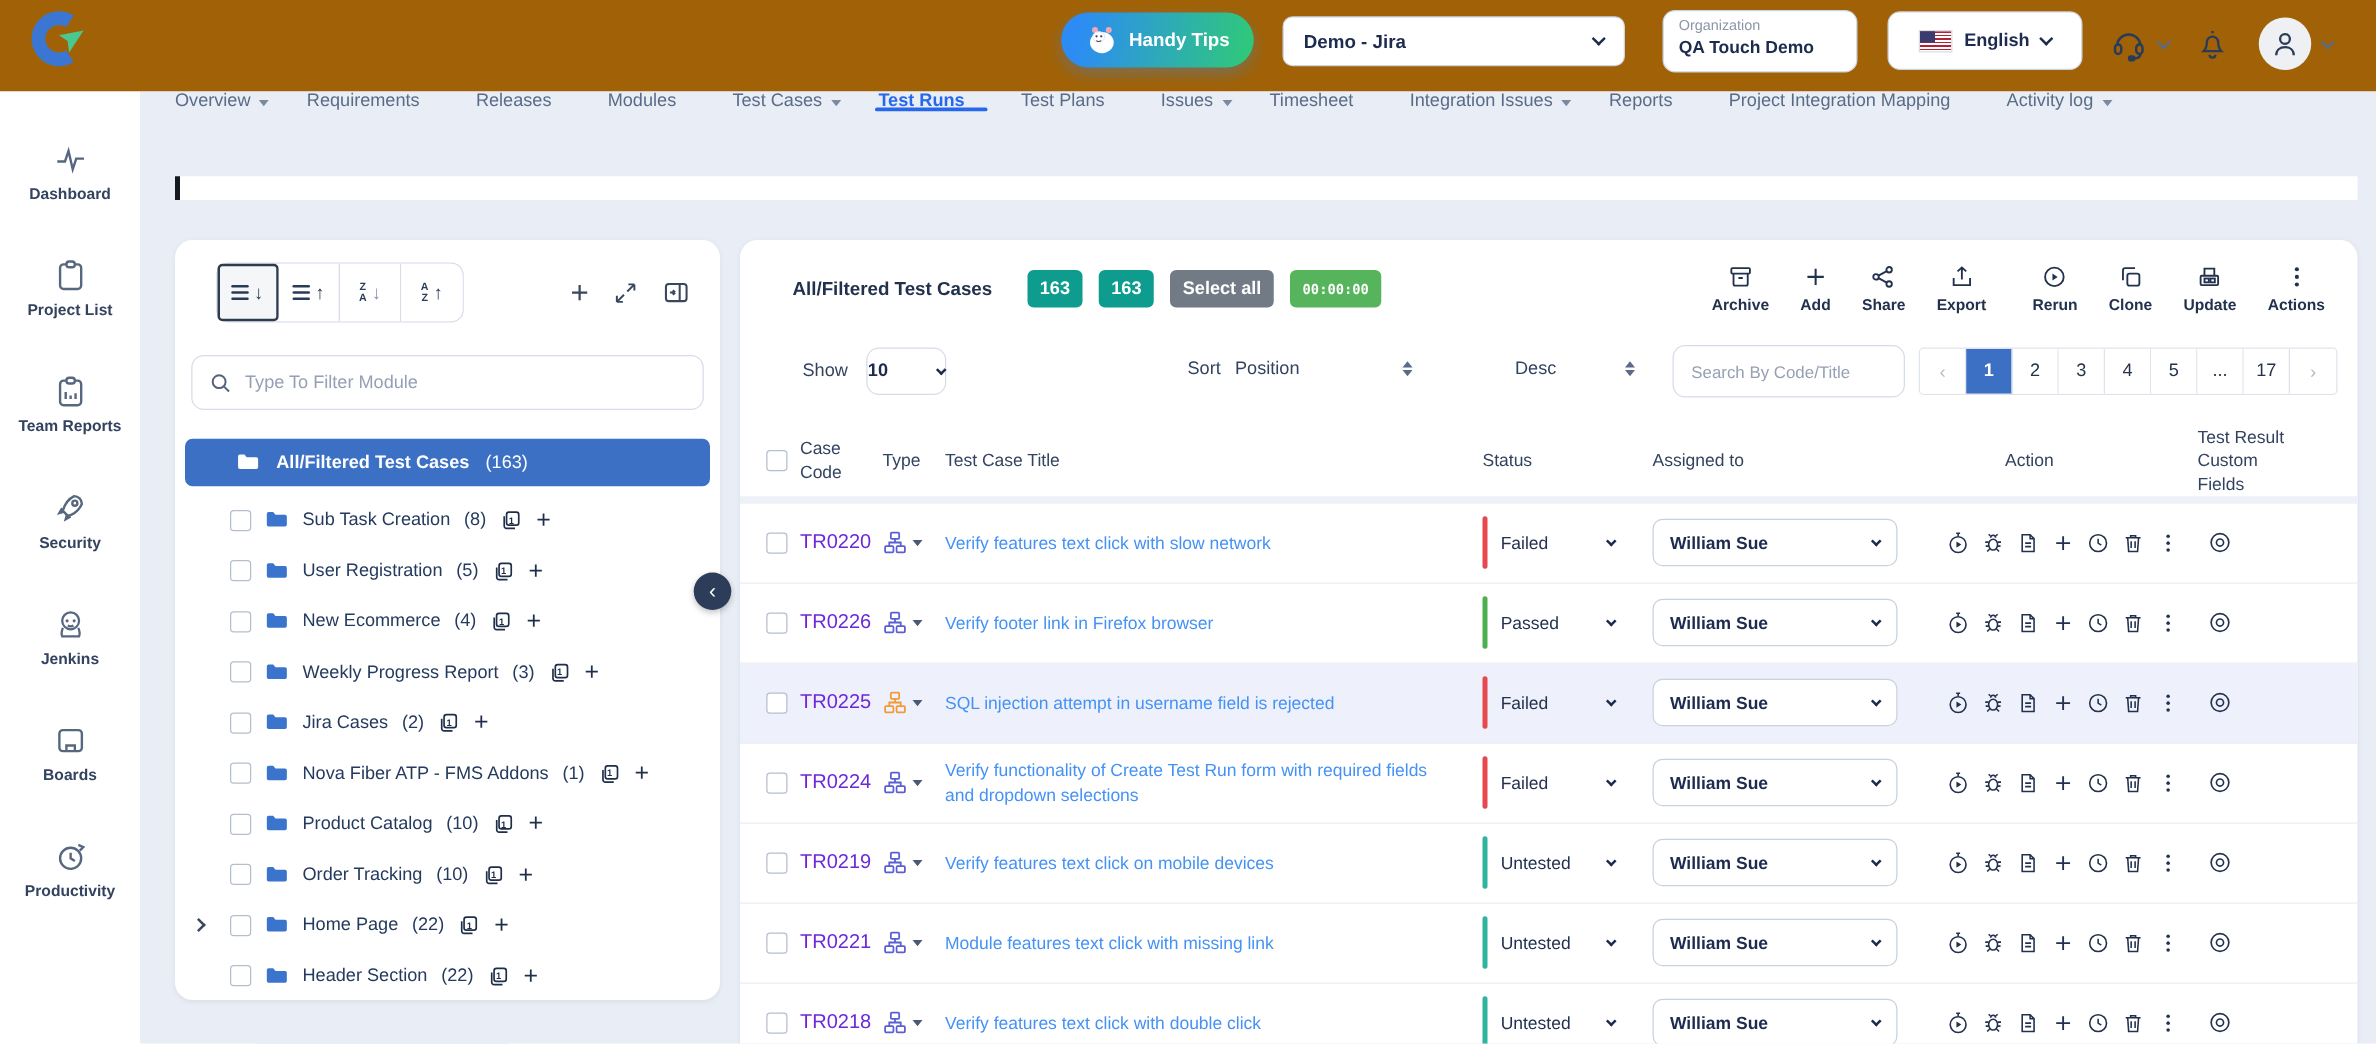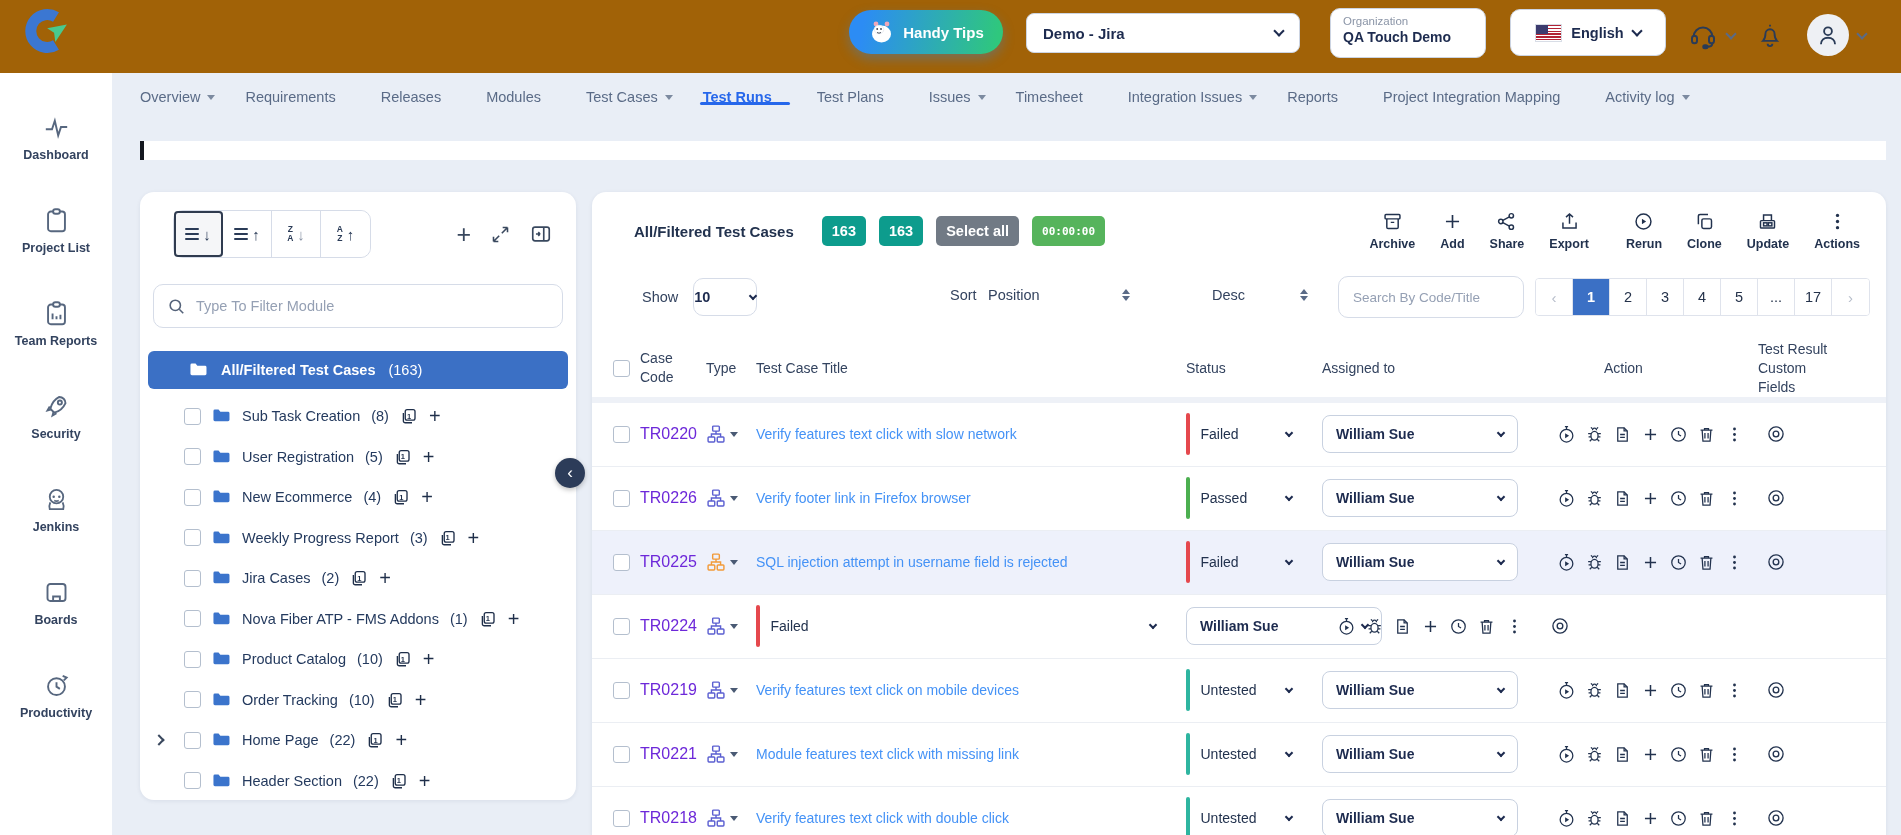--- a/index.html
+++ b/index.html
@@ -31,21 +31,21 @@
   .cv.dark{border-color:#1d2b4f}
   .cv.sm{width:6px;height:6px}
   .ml{margin-left:auto}
 
   
   .sidebar{position:absolute;left:0;top:73px;width:112px;bottom:0;background:#fff;z-index:5;padding-top:18px}
   .sb-item{height:93px;display:flex;flex-direction:column;align-items:center;justify-content:center;gap:7px;cursor:pointer;color:#57677f}
   .sb-item span{font-size:12.5px;font-weight:700;color:#33435f}
 
   
-  .navbar{position:absolute;left:112px;top:73px;right:0;height:47px;display:flex;align-items:center;gap:30px;padding-left:28px;z-index:4}
+  .navbar{position:absolute;left:112px;top:73px;right:0;height:47px;display:flex;align-items:flex-start;gap:30px;padding-left:28px;z-index:4}
   .tab{display:flex;align-items:center;gap:7px;color:#5a6b87;font-size:14.5px;font-weight:500;cursor:pointer;position:relative;white-space:nowrap}
   .tab .tab-caret{width:0;height:0;border-left:4.5px solid transparent;border-right:4.5px solid transparent;border-top:5px solid #7c8aa0;margin-top:2px}
   .tab.active{color:#2667eb;font-weight:700}
   .tab.active::after{content:"";position:absolute;left:-3px;right:-3px;bottom:0;height:3px;background:#2667eb;border-radius:2px}
 
   .strip{position:absolute;left:140px;top:141px;width:1746px;height:19px;background:#fff;z-index:2}
   .strip .mark{position:absolute;left:0;top:0;width:4px;height:19px;background:#14181f}
 
   
   .tree-card{position:absolute;left:140px;top:192px;width:436px;height:608px;background:#fff;border-radius:14px;
@@ -941,20 +941,21 @@
         <span class="code">TR0224</span>
         <span class="typec">
           <svg width="20" height="20" viewBox="0 0 24 24" fill="none" stroke-width="1.7" stroke="#5b5fd1">
             <rect x="8" y="2.5" width="8" height="6" rx="1"></rect>
             <rect x="2.5" y="15.5" width="8" height="6" rx="1"></rect>
             <rect x="13.5" y="15.5" width="8" height="6" rx="1"></rect>
             <path d="M12 8.5v3.5M6.5 15.5v-3.5h11v3.5"></path>
           </svg>
           <span class="type-caret"></span>
         </span>
+        <span class="title"><a>Verify functionality of Create Test Run form with required fields and dropdown selections</a></span>
         <span class="statusc">
           <span class="sbar" style="background: rgb(229, 72, 77);"></span>
           <span>Failed</span>
           <span class="cv dark sm st-caret" style="margin-top:-3px"></span>
         </span>
         <span>
           <span class="asel">
           <span>William Sue</span>
           <span class="cv dark sm" style="margin-top:-3px"></span>
         </span>

